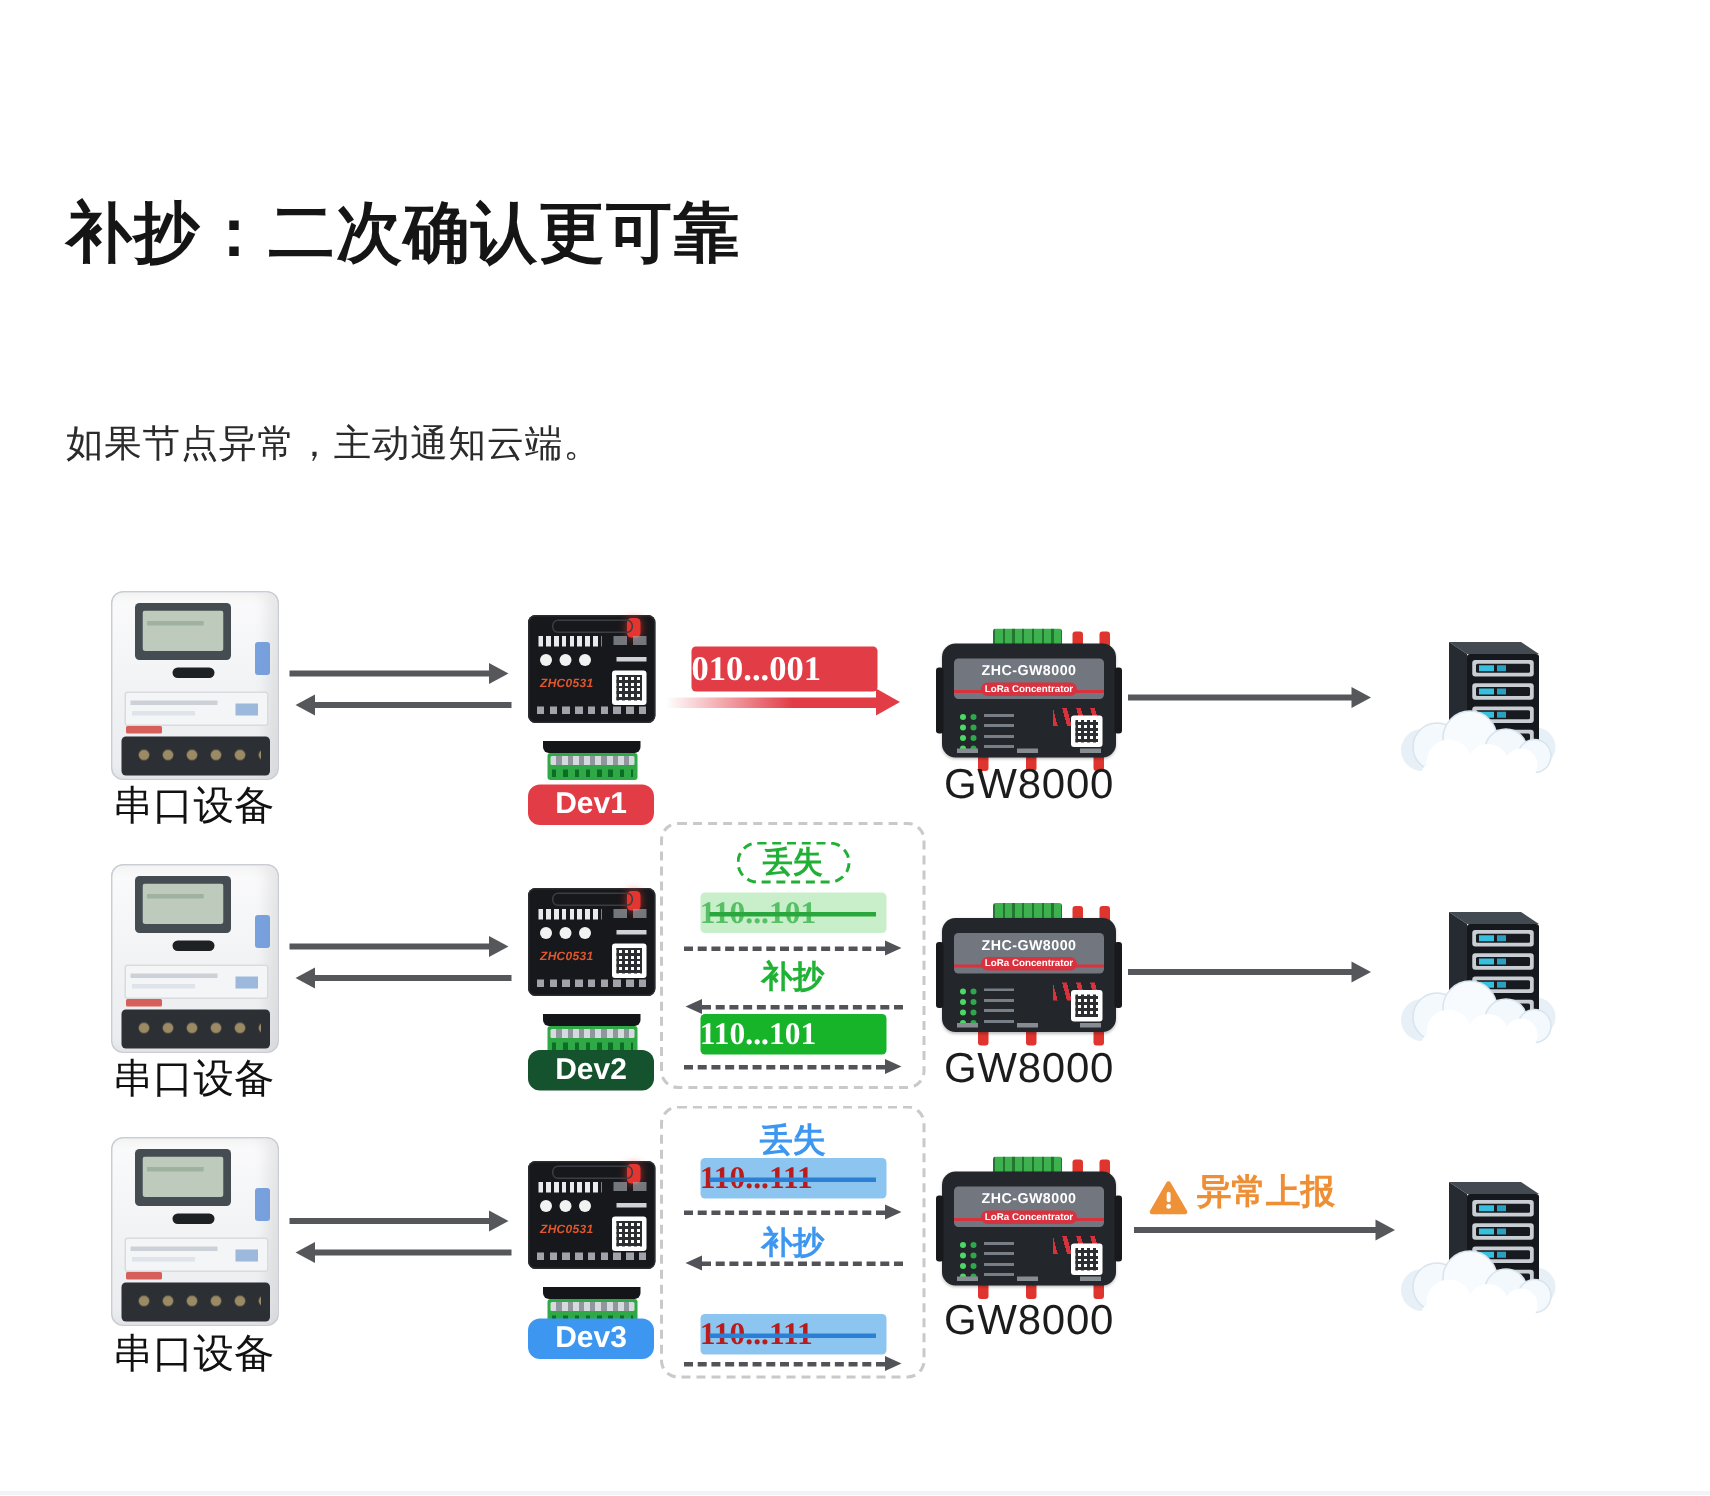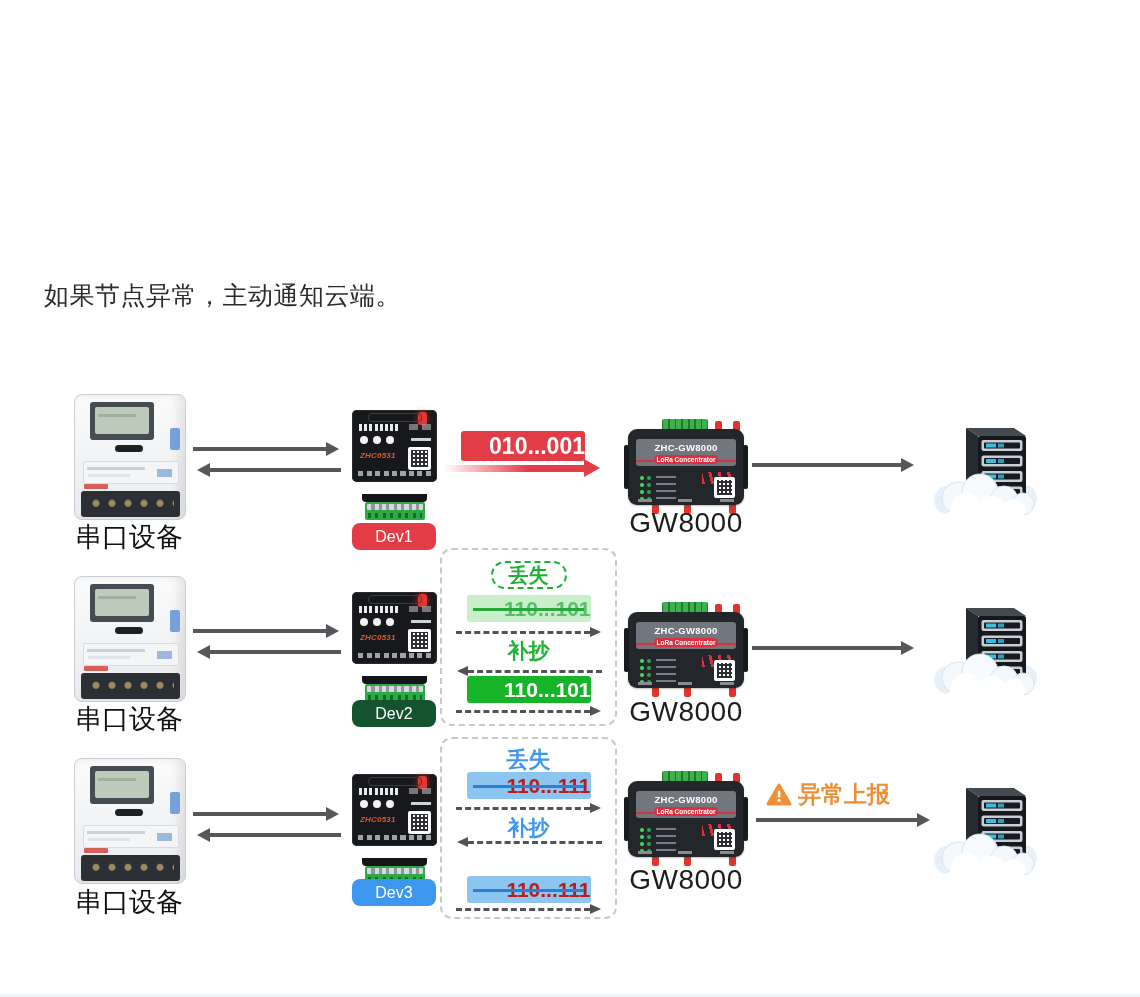--- a/index.html
+++ b/index.html
@@ -9,24 +9,24 @@
 
   
   .title{position:absolute;left:44px;top:126px;margin:0;font-size:44px;font-weight:800;
          color:#151515;letter-spacing:1px;}
   .desc{position:absolute;left:44px;margin:0;font-size:25px;color:#2b2b2b;letter-spacing:.5px;}
 
   
   .dev-label{position:absolute;width:160px;text-align:center;font-size:27px;color:#111;}
   .gw-label{position:absolute;width:116px;text-align:center;font-size:28px;color:#1c1c1c;letter-spacing:.5px;}
   .dev-badge{position:absolute;width:84px;height:27px;border-radius:8px;color:#fff;
-             font-size:16px;font-weight:400;text-align:center;line-height:27px;}
+             font-size:20px;font-weight:700;text-align:center;line-height:27px;}
   .badge-red{background:#e23c46;} .badge-green{background:#14532d;} .badge-blue{background:#3d97f0;}
 
-  .pkt{position:absolute;text-align:right;font-weight:700;border-radius:3px;}
+  .pkt{position:absolute;text-align:left;font-weight:700;border-radius:3px;font-family:Liberation Serif, serif;}
   .pkt-red{width:124px;height:30px;line-height:30px;font-size:23px;background:#e23c46;color:#fff;}
   .pkt-in{height:27px;line-height:27px;width:124px;font-size:21px;left:50%;transform:translateX(-50%);}
   .pkt-green-solid{background:#17b42a;color:#fff;}
   .pkt-struck-green{background:#c8efca;color:#57bf64;}
   .pkt-struck-blue{background:#8cc6f0;color:#b91c1c;}
   .strike::after{content:"";position:absolute;left:5%;right:5%;top:50%;height:3px;margin-top:-1px;}
   .pkt-struck-green.strike::after{background:#2aa73c;}
   .pkt-struck-blue.strike::after{background:#2b7fd4;}
 
   .lost-pill{position:absolute;left:50%;transform:translateX(-50%);border:2px dashed #21b035;
@@ -127,30 +127,31 @@
     background:repeating-linear-gradient(75deg,#d8323e 0 3px,transparent 3px 9px);}
   .g-qr{right:9px;bottom:7px;width:21px;height:21px;background:#fff;border-radius:2px;}
   .g-marks{bottom:3px;left:10px;width:14px;height:3px;background:#878c93;
     box-shadow:40px 0 0 #878c93,82px 0 0 #878c93;}
 
   
   .cloud{position:absolute;width:112px;height:100px;}
   .cloud svg{display:block;width:100%;height:100%;}
 
   
-  .warn{position:absolute;display:flex;align-items:center;gap:6px;}
+  .warn{position:absolute;display:flex;align-items:flex-end;gap:6px;}
   .warn-text{font-size:23px;font-weight:700;color:#ef8f35;}
 
   .page-bottom-line{position:absolute;left:0;right:0;bottom:0;height:3px;background:#f2f3f5;}
 </style>
 </head>
 <body>
 
 <div class="canvas">
 
+  <h1 class="title">补抄：二次确认更可靠</h1>
   <p class="desc" style="top:279px;">如果节点异常，主动通知云端。</p>
 
   <div class="meter" style="left:74px;top:394px;">
     <div class="mt-body">
       <i class="mt-screenframe">
           <i class="mt-screen"></i>
         </i>
       <i class="mt-ir"></i>
       <i class="mt-bluetag"></i>
       <i class="mt-mid"></i>

